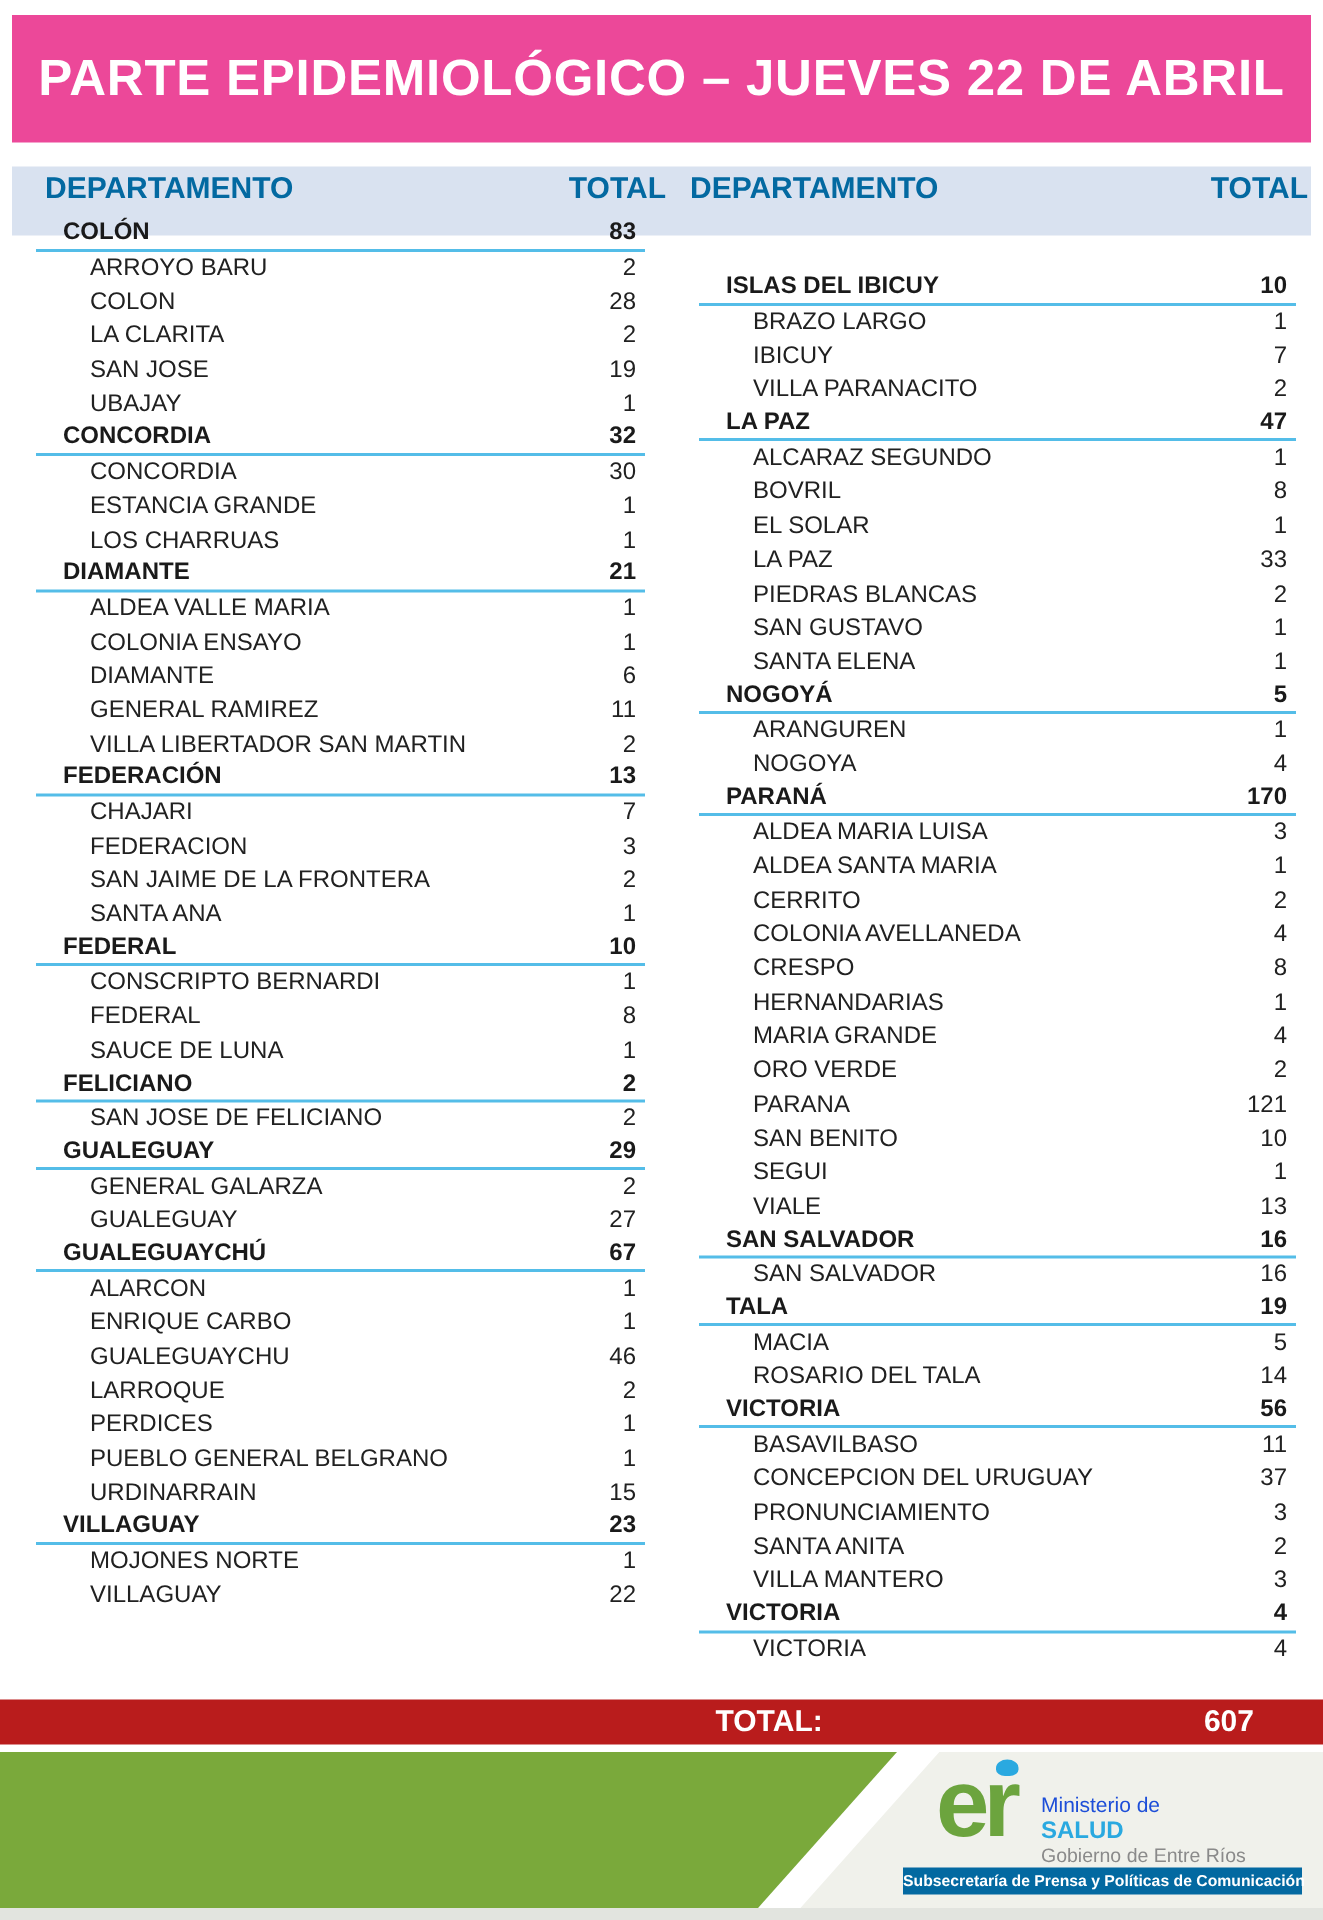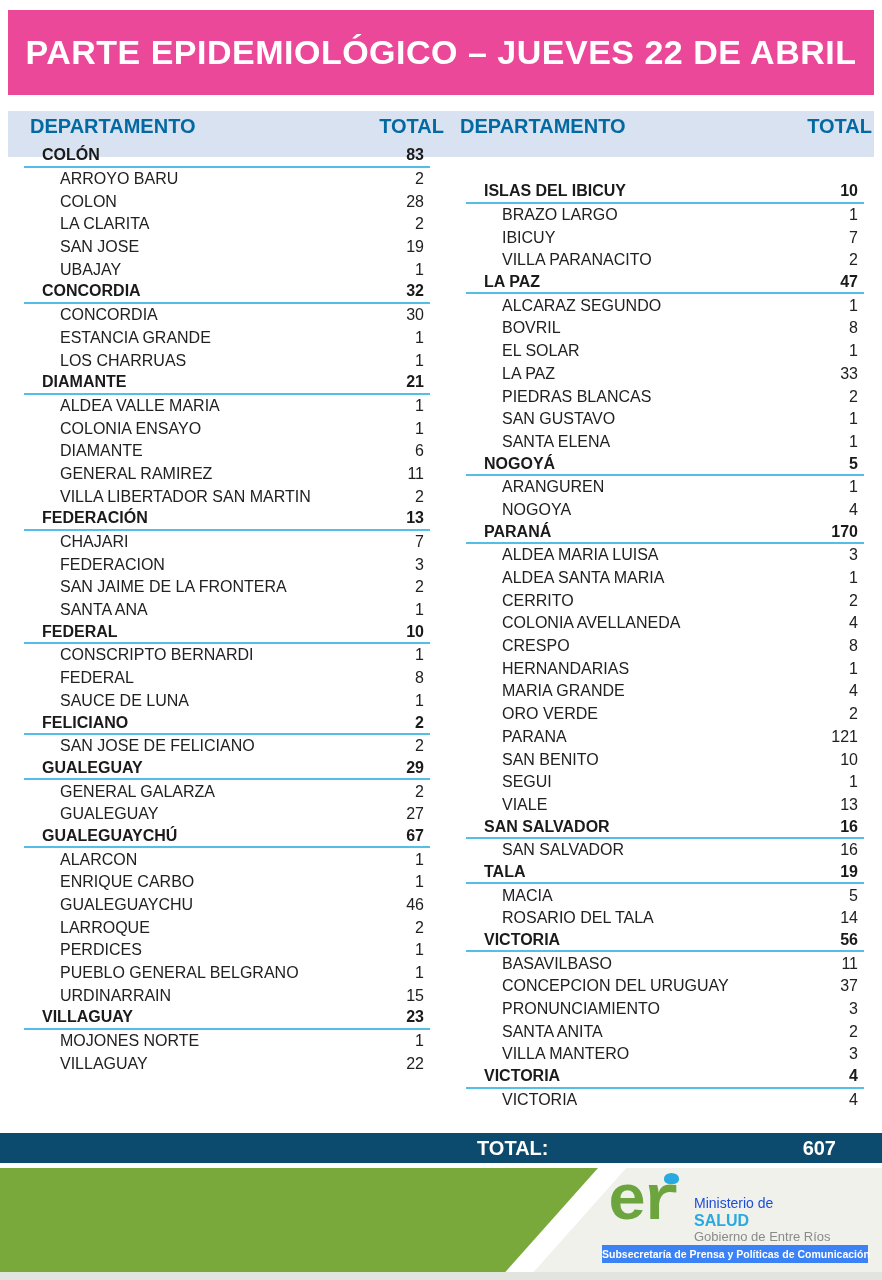--- a/index.html
+++ b/index.html
@@ -33,54 +33,54 @@
   .row{
     height:22.7px;display:flex;align-items:center;justify-content:space-between;
     margin:0 10px 0 16px;font-size:16px;color:#212121;box-sizing:border-box;white-space:nowrap;
   }
   .row.dept{font-weight:700;color:#1a1a1a;border-bottom:2px solid #54BDE8;}
   .row.dept .name{padding-left:18px;}
   .row.loc .name{padding-left:36px;}
   .row .num{padding-right:6px;font-variant-numeric:tabular-nums;}
   
   .total-bar{
-    position:absolute;left:0;top:1133px;width:882px;height:30px;background:#0c4a6e;
+    position:absolute;left:0;top:1133px;width:882px;height:30px;background:#b91c1c;
     color:#ffffff;font-weight:700;font-size:20px;line-height:30px;
   }
   .total-bar .lbl{position:absolute;left:477px;}
   .total-bar .val{position:absolute;right:46px;}
   
   .footer{position:absolute;left:0;top:1168px;width:882px;height:104px;background:#ffffff;}
   .footer .panel{
     position:absolute;inset:0;background:#F0F1EB;
     clip-path:polygon(71% 0,100% 0,100% 100%,60.5% 100%);
   }
   .footer .green{
     position:absolute;inset:0;background:#7AA93B;
     clip-path:polygon(0 0,67.8% 0,57.3% 100%,0 100%);
   }
   .footer .headline{
     position:absolute;left:74px;top:26px;color:#ffffff;
     font-size:40px;font-weight:700;font-style:italic;letter-spacing:.5px;white-space:nowrap;
   }
   .monogram{
-    position:absolute;left:608px;top:2px;color:#6CA43E;
-    font-family:Liberation Mono, monospace;
+    position:absolute;left:624px;top:2px;color:#6CA43E;
+    font-family:Liberation Sans, sans-serif;
     font-size:64px;font-weight:800;letter-spacing:-4px;line-height:1;
   }
   .logo-dot{
     position:absolute;left:664px;top:5px;width:15px;height:11px;
     background:#2AA9E0;border-radius:50% 50% 40% 40%;
   }
   .org{position:absolute;left:694px;top:28px;line-height:1.12;white-space:nowrap;}
   .org .l1{font-size:14px;color:#1d4ed8;}
   .org .l2{font-size:16px;font-weight:700;color:#2AA9E0;}
   .org .l3{font-size:13px;color:#8a8a8a;}
   .substrip{
-    position:absolute;left:602px;top:77px;width:266px;height:18px;background:#3b82f6;
+    position:absolute;left:602px;top:77px;width:266px;height:18px;background:#0369a1;
     color:#ffffff;font-size:10.5px;font-weight:700;text-align:center;line-height:18px;white-space:nowrap;
   }
   .bottom-strip{position:absolute;left:0;top:1272px;width:882px;height:8px;background:#E2E4DF;}
 </style>
 </head>
 <body>
 
 <div class="title-band">
   <h1>PARTE EPIDEMIOLÓGICO – JUEVES 22 DE ABRIL</h1>
 </div>

